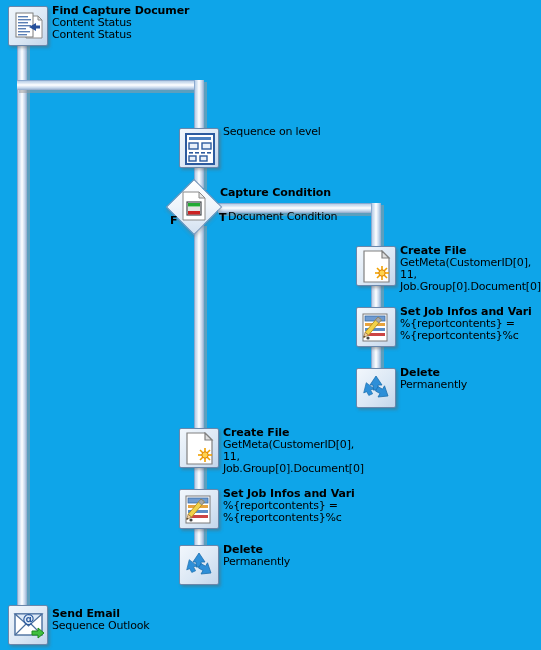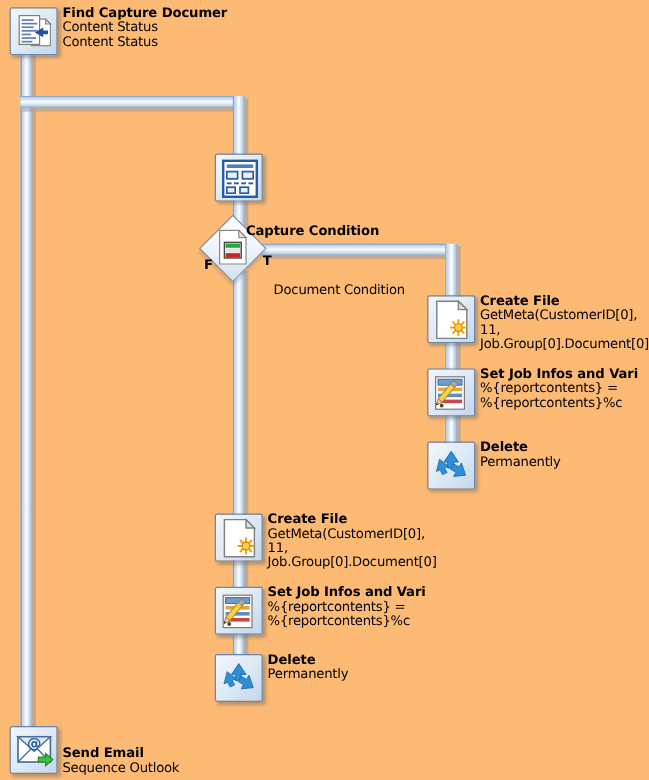--- a/index.html
+++ b/index.html
@@ -7,21 +7,21 @@
     padding: 0;
     background: #ffffff;
   }
   body {
     font-family: "DejaVu Sans", sans-serif;
   }
   #canvas {
     position: relative;
     width: 541px;
     height: 650px;
-    background: #fdba74;
+    background: #0ea5e9;
     overflow: hidden;
   }
 
   
   .pipe {
     position: absolute;
   }
   .pipe-v {
     width: 10px;
     background: linear-gradient(to right,
@@ -202,41 +202,42 @@
             <rect x="12" y="20" width="4" height="1.6"></rect>
             <rect x="18" y="20" width="4" height="1.6"></rect>
             <rect x="24" y="20" width="4" height="1.6"></rect>
           </g>
           <rect x="6" y="24" width="7" height="5" fill="#e8f0fa" stroke="#2c5a9e" stroke-width="1.4"></rect>
           <rect x="17" y="24" width="7" height="5" fill="#e8f0fa" stroke="#2c5a9e" stroke-width="1.4"></rect>
         </svg>
       </div>
     </div>
     <div class="node-text">
+      <div class="node-sub">Sequence on level</div>
     </div>
   </div>
 
   <div class="diamond-wrap" style="left:168px; top:181px;">
     <div class="diamond"></div>
     <div class="diamond-icon">
       <svg width="24" height="30" viewBox="0 0 24 30">
         <polygon points="1,1 17,1 23,7 23,29 1,29" fill="#ffffff" stroke="#8a8a8a" stroke-width="1"></polygon>
         <polygon points="17,1 17,7 23,7" fill="#e4e4e4" stroke="#8a8a8a" stroke-width="1"></polygon>
         <rect x="5" y="11" width="14" height="13" fill="#ffffff" stroke="#44484d" stroke-width="1.2"></rect>
         <rect x="6" y="12" width="12" height="3.5" fill="#22aa33"></rect>
         <rect x="6" y="16" width="12" height="4" fill="#e3e3e3"></rect>
         <rect x="6" y="20" width="12" height="3.5" fill="#cc2222"></rect>
       </svg>
     </div>
     <div class="branch-label" style="left:2px; top:33px;">F</div>
     <div class="branch-label" style="left:51px; top:30px;">T</div>
-    <div class="node-text" style="left:37px; top:5px;">
+    <div class="node-text" style="left:52px; top:5px;">
       <div class="node-title">Capture Condition</div>
     </div>
-    <div class="node-sub" style="position:absolute; left:60px; top:30px; white-space:nowrap;margin-top:25px;">Document Condition</div>
+    <div class="node-sub" style="position:absolute; left:60px; top:30px; white-space:nowrap;">Document Condition</div>
   </div>
 
   <div class="node" style="left:356px; top:246px;">
     <div class="node-icon">
       <div class="inner">
         <svg width="34" height="34" viewBox="0 0 34 34">
           <polygon points="4,1 22,1 29,8 29,32 4,32" fill="#ffffff" stroke="#808080" stroke-width="1.2"></polygon>
           <polygon points="22,1 22,8 29,8" fill="#e0e0e0" stroke="#808080" stroke-width="1.2"></polygon>
           <g transform="translate(22,23)">
             <g stroke="#f0a000" stroke-width="1.6">
@@ -377,19 +378,19 @@
       <div class="inner">
         <svg width="34" height="34" viewBox="0 0 34 34">
           <rect x="3" y="5" width="27" height="21" fill="#ffffff" stroke="#4a6f9e" stroke-width="1.4"></rect>
           <polygon points="3,5 30,5 16.5,17" fill="#dce9f7" stroke="#4a6f9e" stroke-width="1.2"></polygon>
           <path d="M3,26 L14,15 M30,26 L19,15" stroke="#4a6f9e" stroke-width="1.2" fill="none"></path>
           <text x="16.5" y="14" font-size="12" font-weight="bold" fill="#2c5a9e" text-anchor="middle" font-family="DejaVu Sans, sans-serif">@</text>
           <polygon points="20,22 26,22 26,19 32,24 26,29 26,26 20,26" fill="#3fbf3f" stroke="#1f8a1f" stroke-width="1"></polygon>
         </svg>
       </div>
     </div>
-    <div class="node-text" style="top:16px;">
+    <div class="node-text" style="top:2px;">
       <div class="node-title">Send Email</div>
       <div class="node-sub">Sequence Outlook</div>
     </div>
   </div>
 
 </div>
 
 </body></html>

